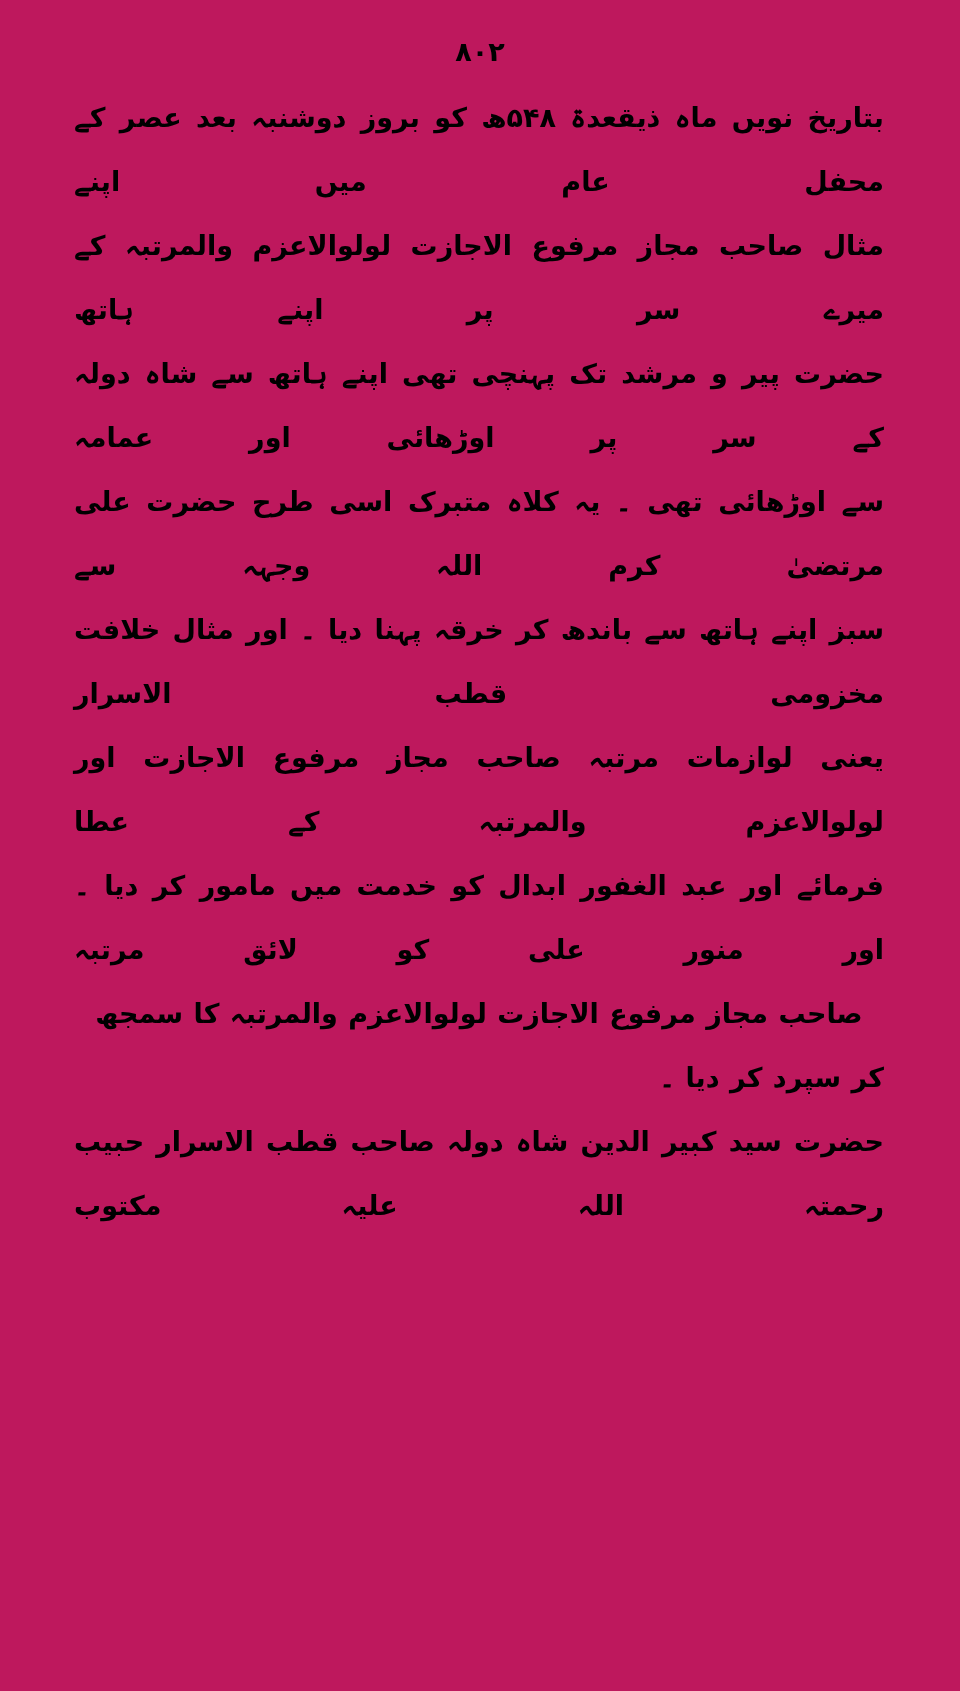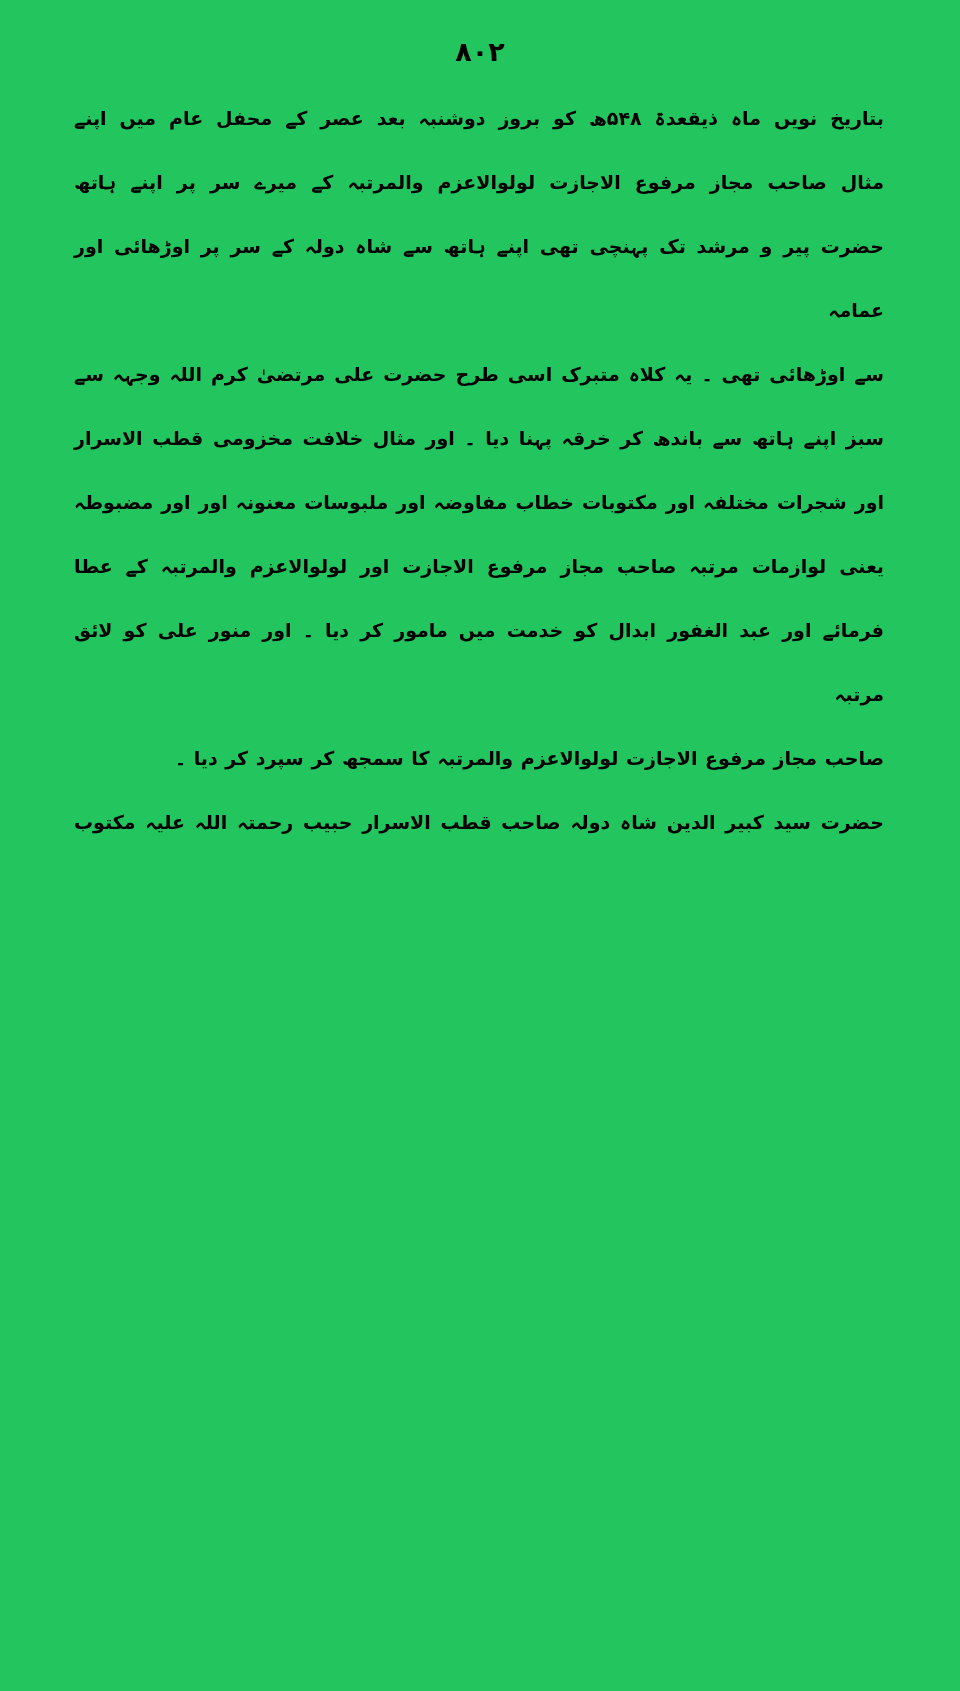--- a/index.html
+++ b/index.html
@@ -4,21 +4,21 @@
 <style>
   html, body {
     margin: 0;
     padding: 0;
     background: #ffffff;
   }
   .sheet {
     position: relative;
     width: 960px;
     height: 1691px;
-    background: #22c55e;
+    background: #be185d;
     color: #000000;
     font-family: "DejaVu Sans", sans-serif;
     overflow: hidden;
   }
   .page-number {
     position: absolute;
     top: 36px;
     left: 0;
     right: 0;
     text-align: center;
@@ -30,47 +30,46 @@
     position: absolute;
     top: 86px;
     right: 76px;
     left: 74px;
     direction: rtl;
     unicode-bidi: embed;
   }
   .line {
     margin: 0;
     padding: 0;
-    font-size: 19px;
+    font-size: 27px;
     font-weight: bold;
     line-height: 64px;
     text-align: justify;
     text-align-last: justify;
     word-spacing: 1px;
   }
   .line.short {
-    text-align: right;
+    text-align: center;
     text-align-last: right;
   }
 </style>
 </head>
 <body>
 
 <div class="sheet">
 
   <div class="page-number">۸۰۲</div>
 
   <div class="text-block">
 
     <p class="line">بتاریخ نویں ماہ ذیقعدۃ ۵۴۸ھ کو بروز دوشنبہ بعد عصر کے محفل عام میں اپنے</p>
     <p class="line">مثال صاحب مجاز مرفوع الاجازت لولوالاعزم والمرتبہ کے میرے سر پر اپنے ہاتھ</p>
     <p class="line">حضرت پیر و مرشد تک پہنچی تھی اپنے ہاتھ سے شاہ دولہ کے سر پر اوڑھائی اور عمامہ</p>
     <p class="line">سے اوڑھائی تھی ۔ یہ کلاہ متبرک اسی طرح حضرت علی مرتضیٰ کرم اللہ وجہہ سے</p>
     <p class="line">سبز اپنے ہاتھ سے باندھ کر خرقہ پہنا دیا ۔ اور مثال خلافت مخزومی قطب الاسرار</p>
-    <p class="line">اور شجرات مختلفہ اور مکتوبات خطاب مفاوضہ اور ملبوسات معنونہ اور اور مضبوطہ</p>
     <p class="line">یعنی لوازمات مرتبہ صاحب مجاز مرفوع الاجازت اور لولوالاعزم والمرتبہ کے عطا</p>
     <p class="line">فرمائے اور عبد الغفور ابدال کو خدمت میں مامور کر دیا ۔ اور منور علی کو لائق مرتبہ</p>
     <p class="line short">صاحب مجاز مرفوع الاجازت لولوالاعزم والمرتبہ کا سمجھ کر سپرد کر دیا ۔</p>
 
     <p class="line">حضرت سید کبیر الدین شاہ دولہ صاحب قطب الاسرار حبیب رحمتہ اللہ علیہ مکتوب</p>
 
   </div>
 </div>
 
 </body></html>

